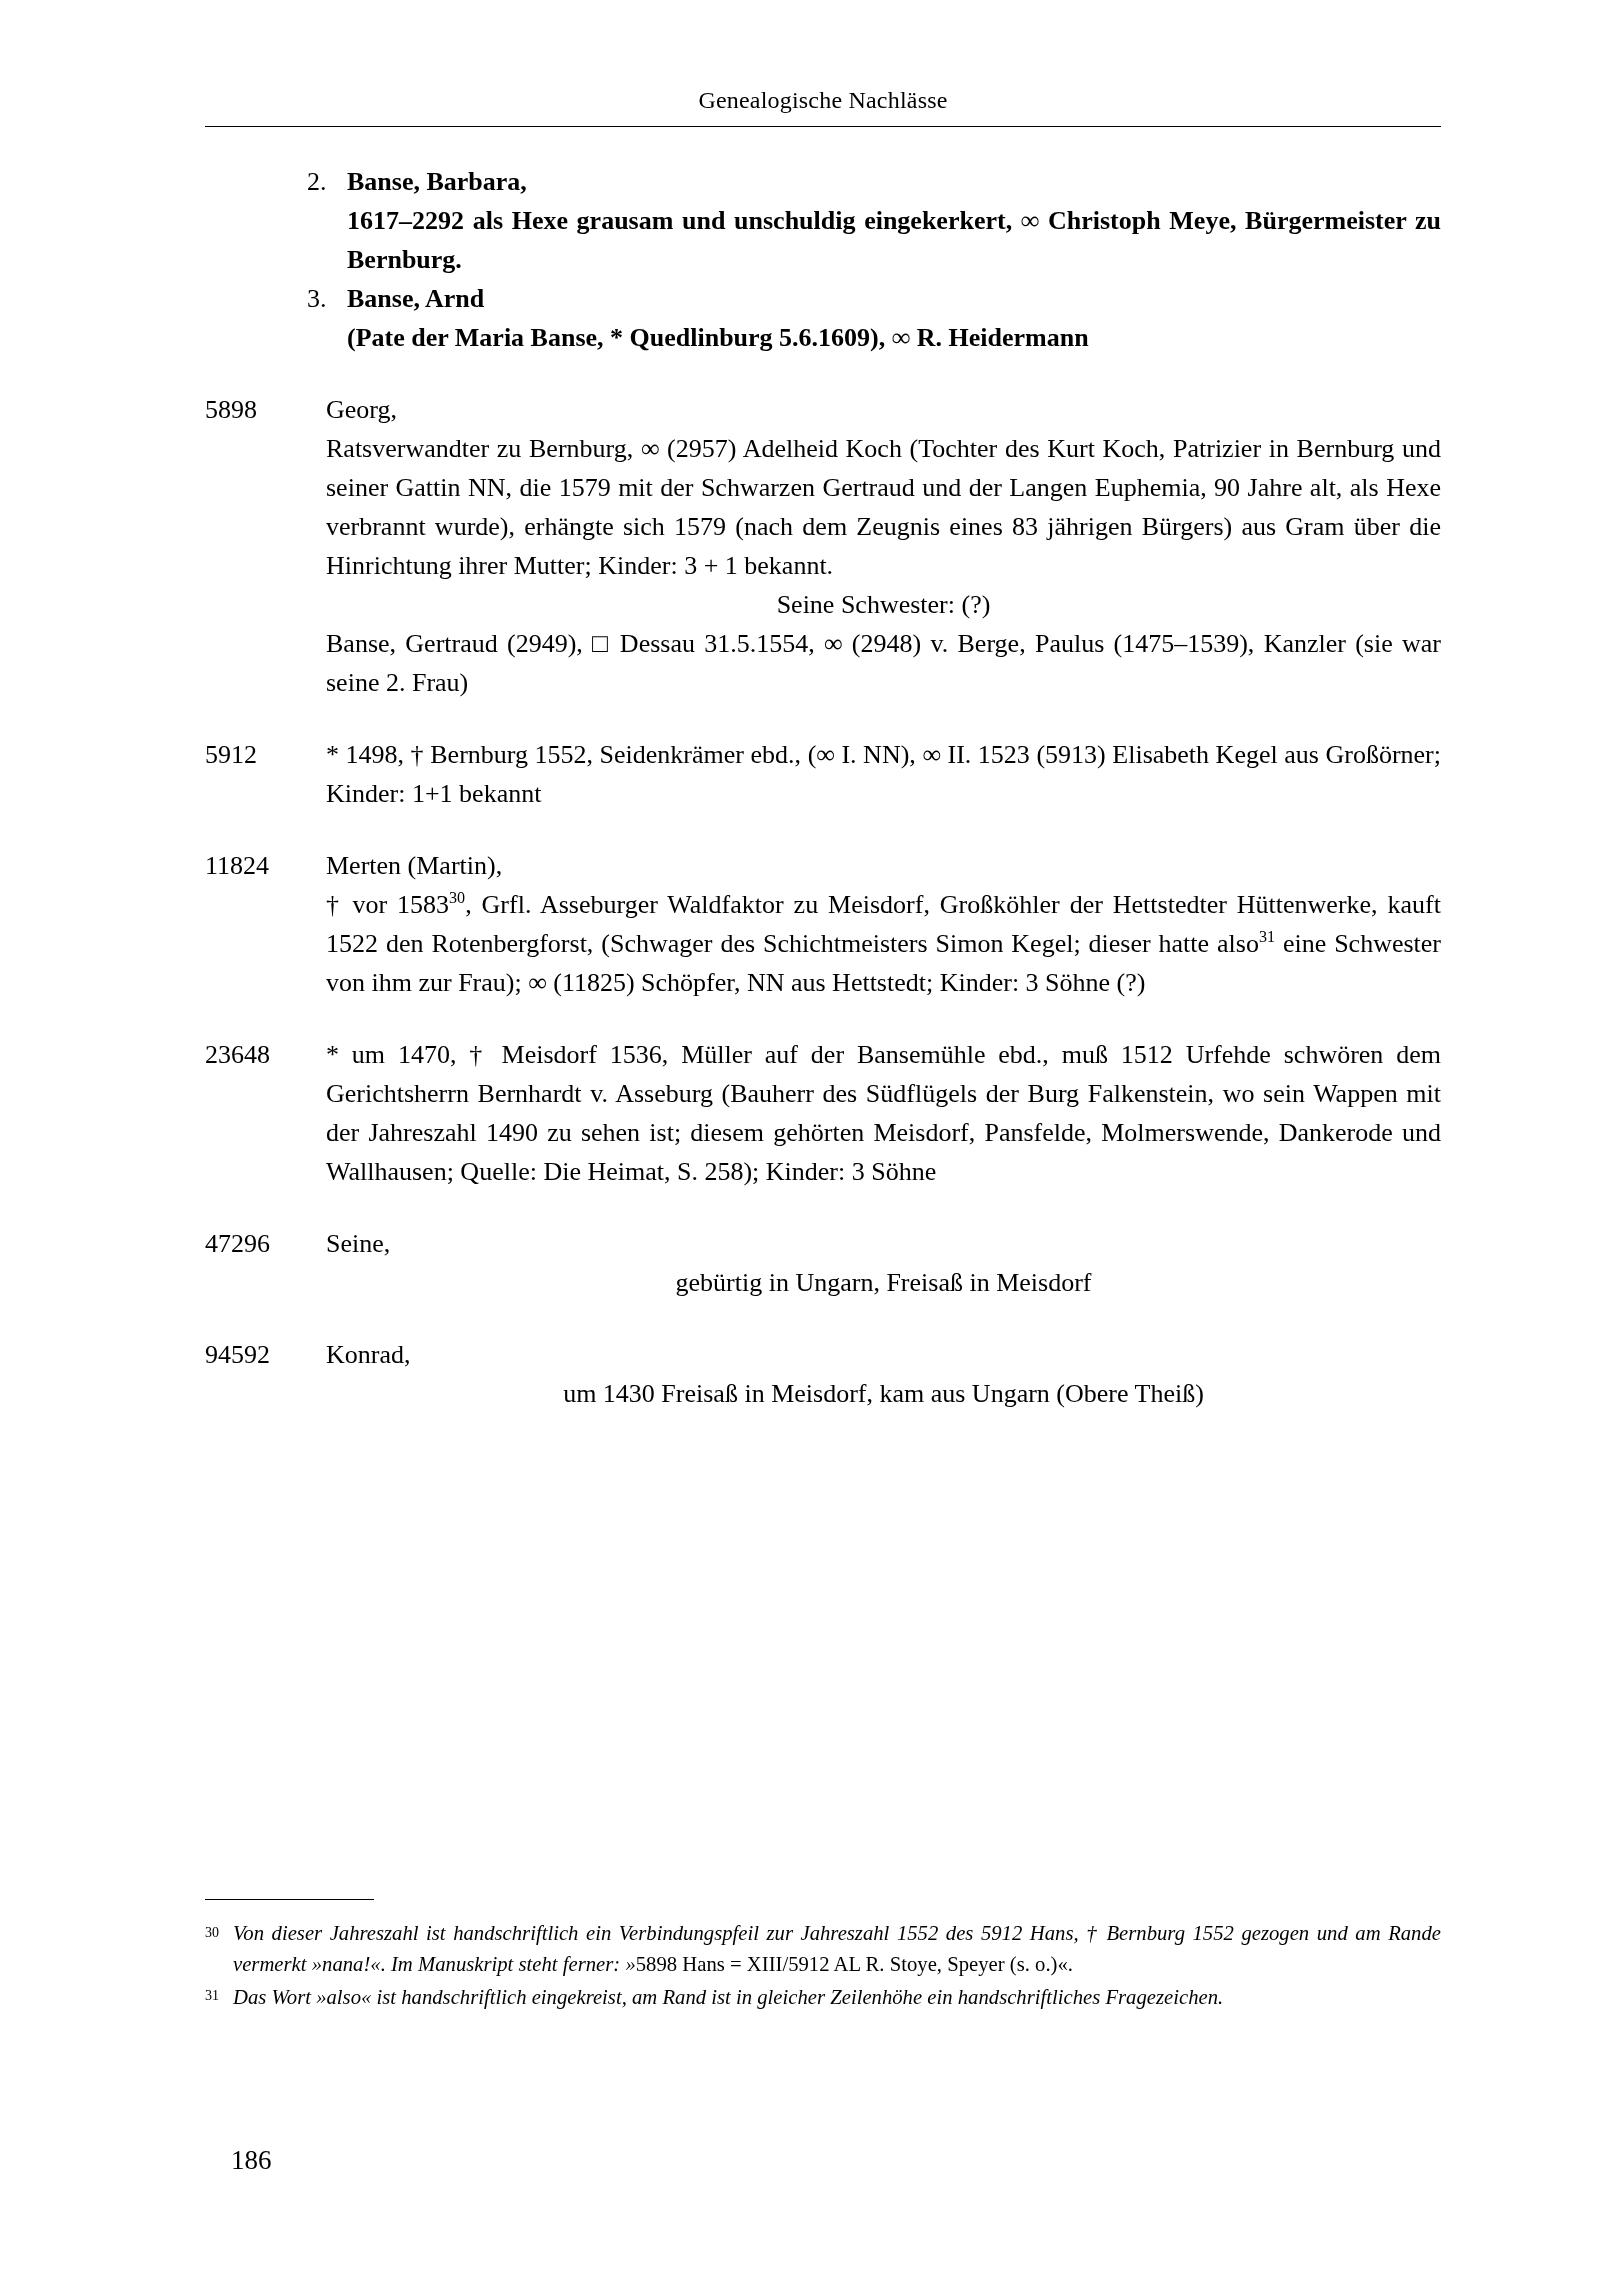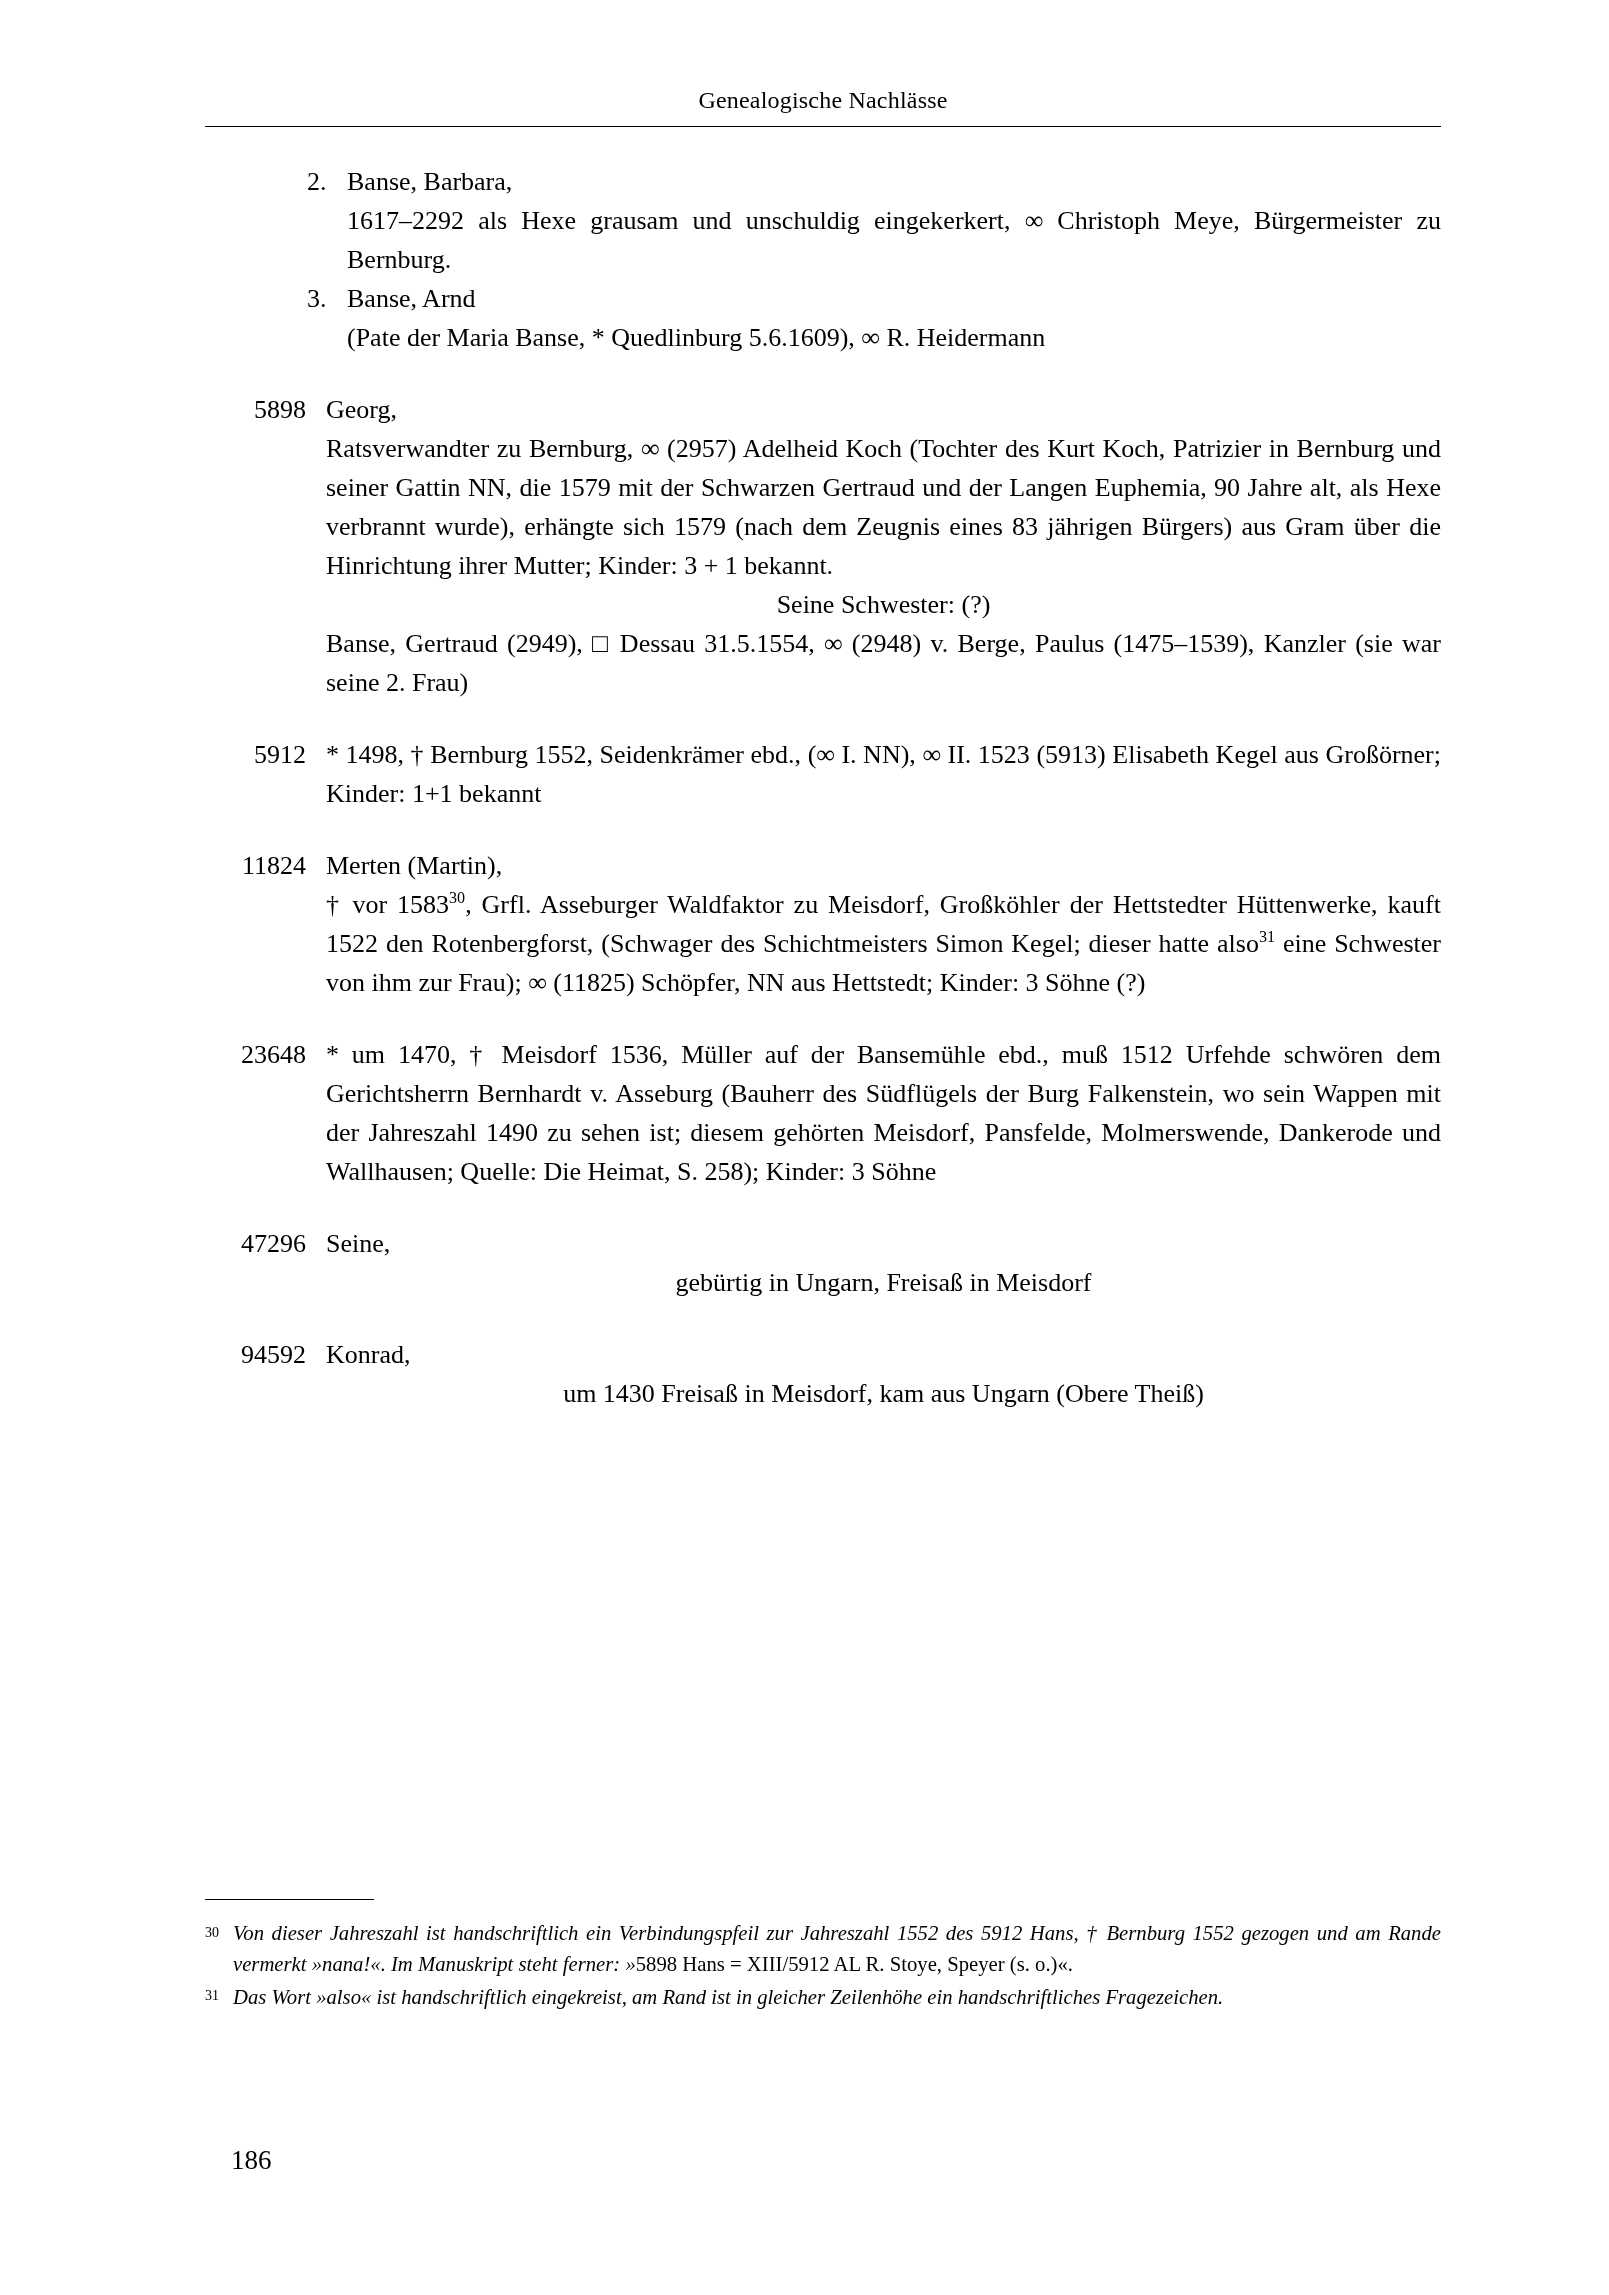--- a/index.html
+++ b/index.html
@@ -70,35 +70,35 @@
     text-align: left;
     padding-left: 102px;
     box-sizing: content-box;
   }
   .num-list-body {
     flex: 1 1 auto;
     font-size: 26px;
     line-height: 39px;
     text-align: justify;
     text-justify: inter-word;
+    font-weight: bold;
   }
   .num-list-body .cont {
     display: block;
   }
 
   
   .entry {
     display: flex;
     align-items: flex-start;
     margin-top: 33px;
   }
   .entry-number {
     flex: 0 0 101px;
     width: 101px;
-    text-align: right;
     font-size: 26px;
     line-height: 39px;
     padding-right: 0;
   }
   .entry-body {
     flex: 1 1 auto;
     padding-left: 20px;
     font-size: 26px;
     line-height: 39px;
   }

